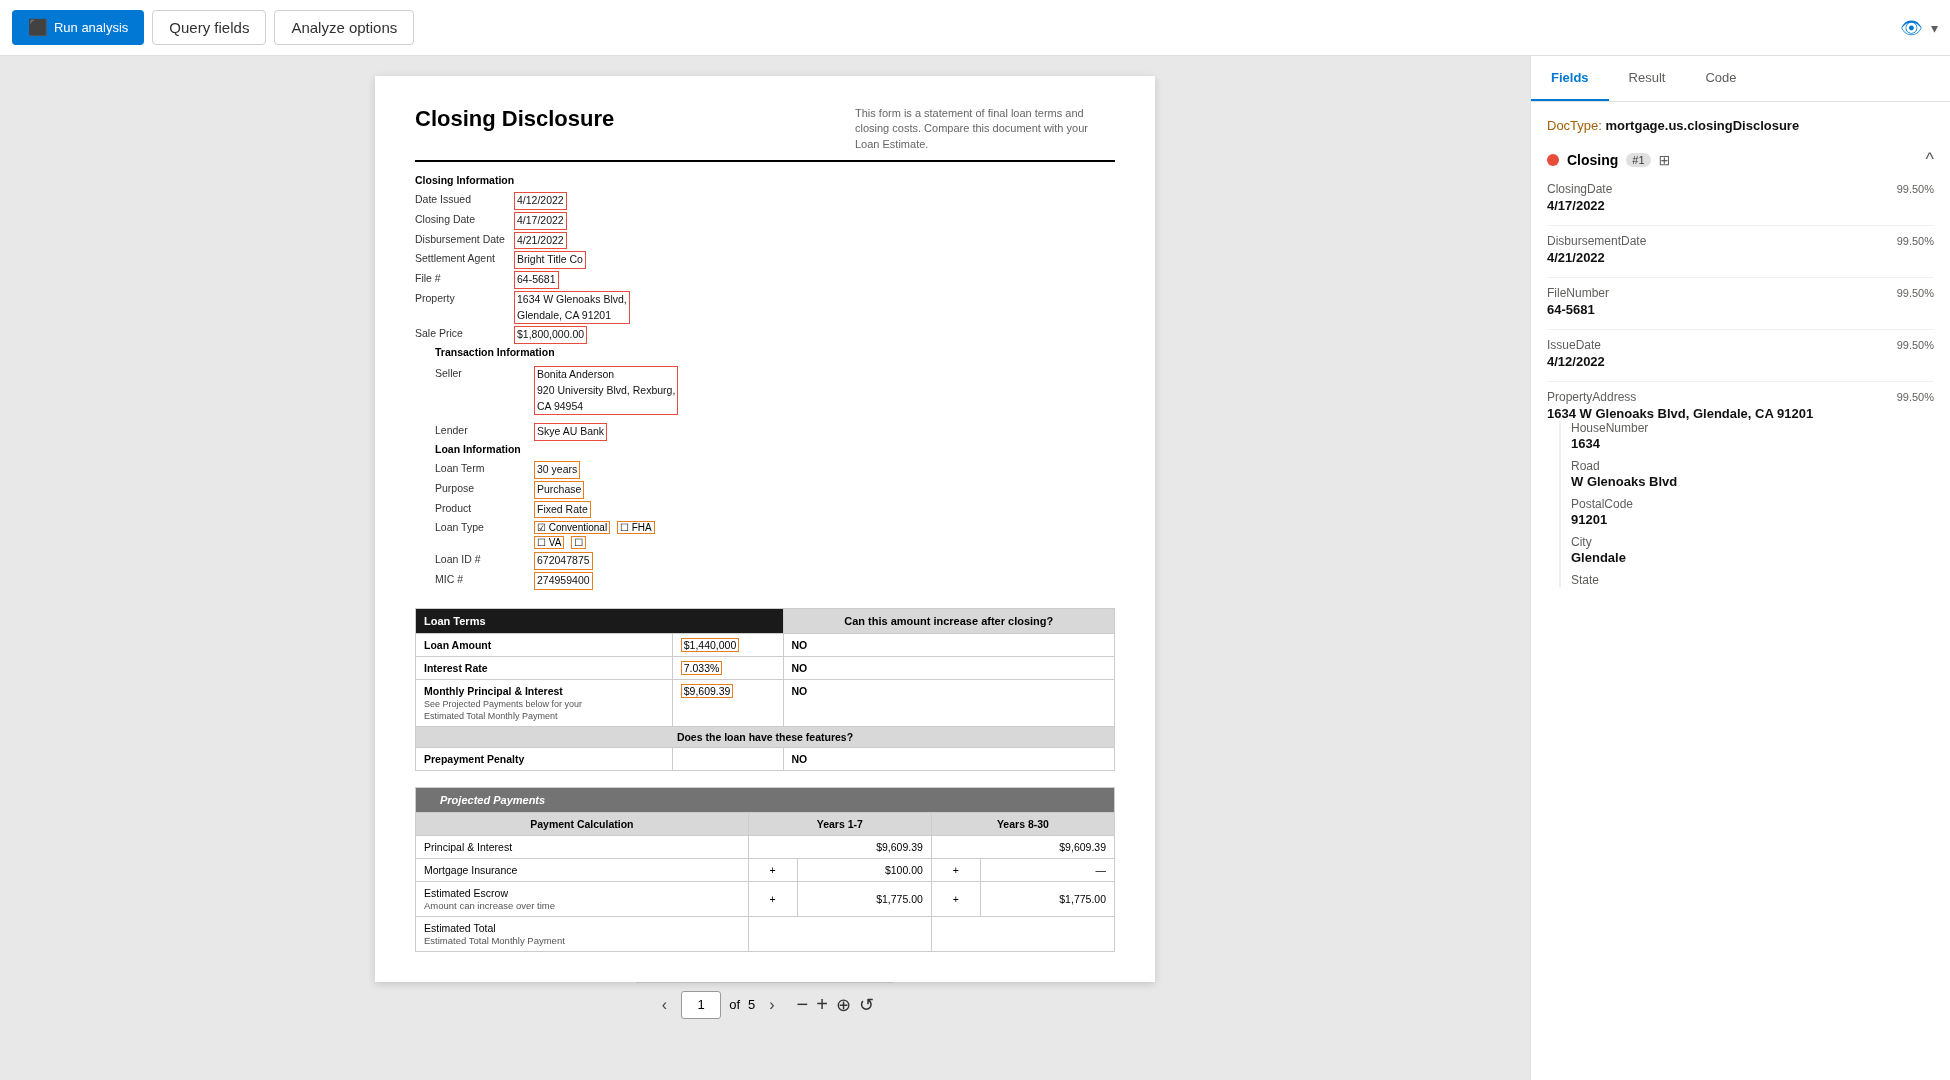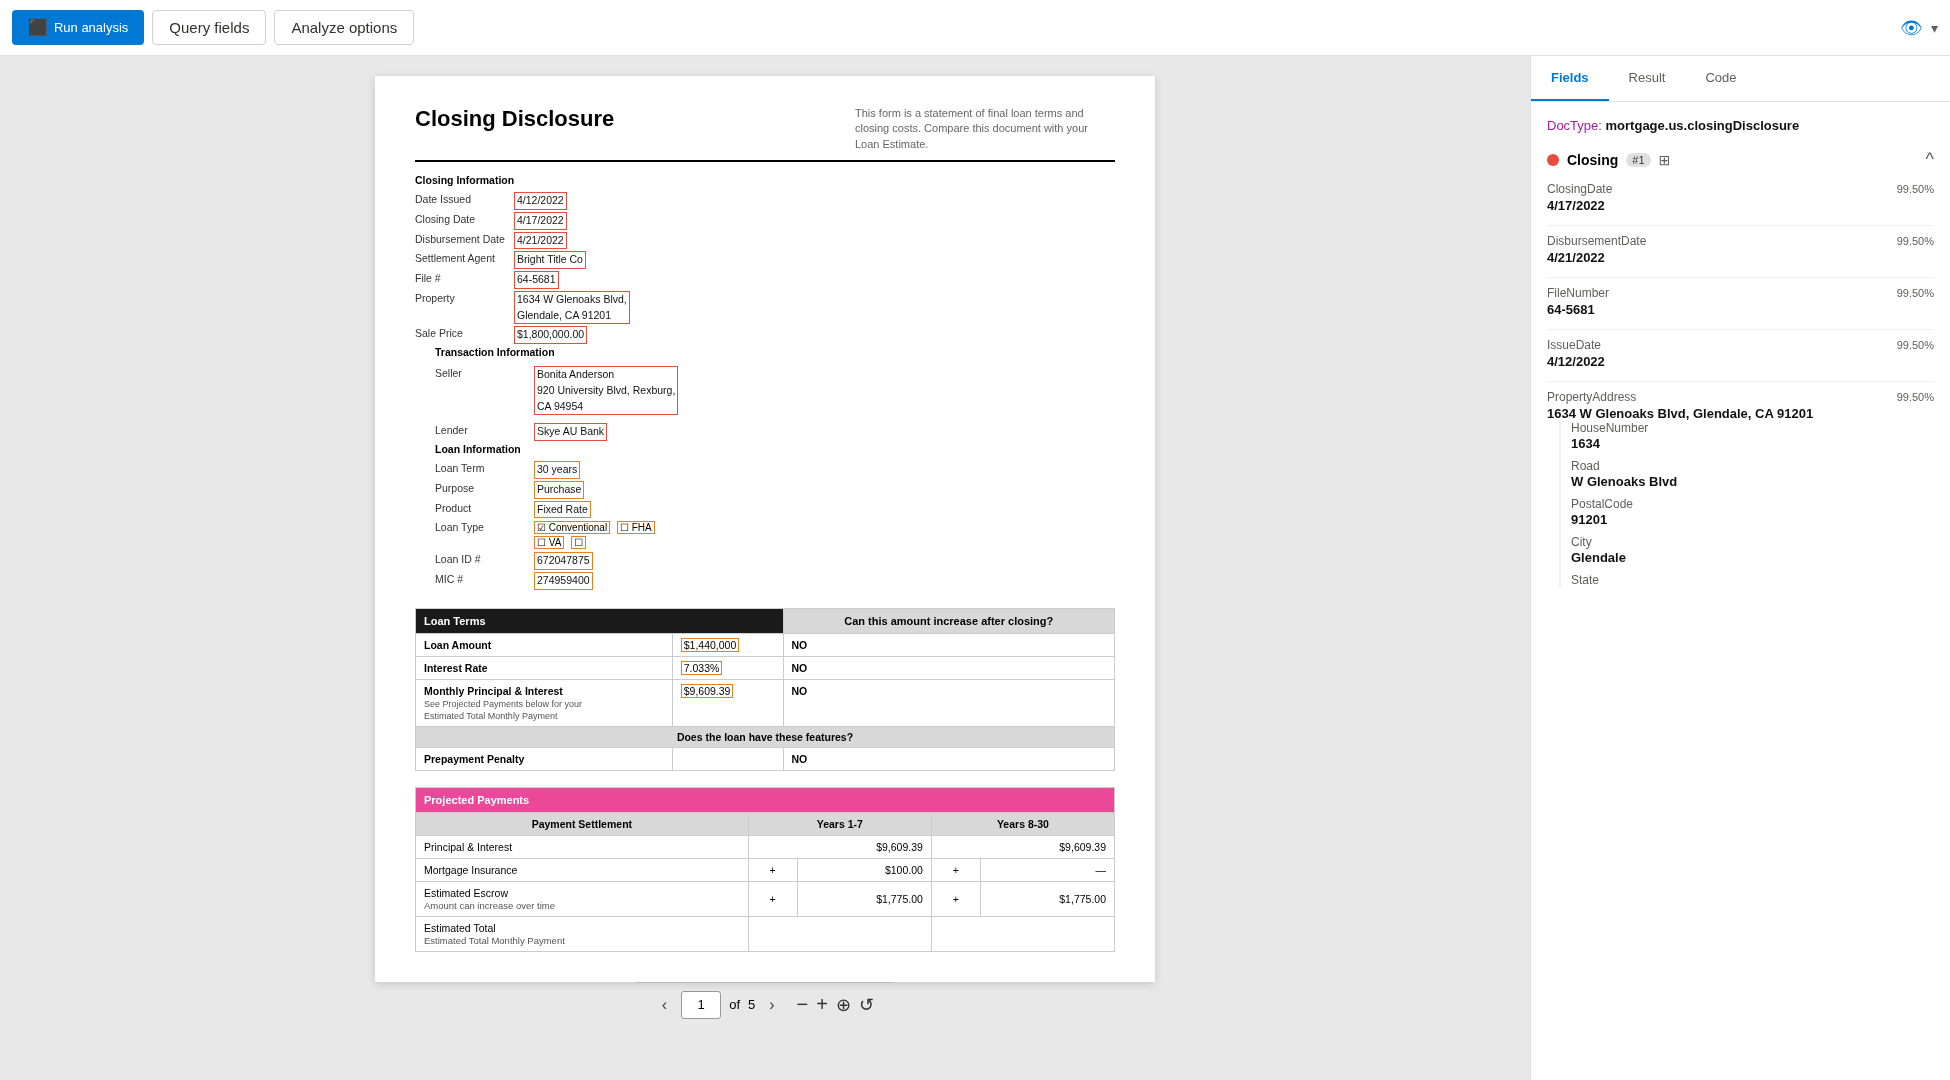--- a/index.html
+++ b/index.html
@@ -53,21 +53,21 @@
     
     .loan-terms-table { width: 100%; border-collapse: collapse; margin-bottom: 16px; font-size: 10.5px; border-radius: 13px; }
     .loan-terms-table .header-row td { background: #1a1a1a; color: #fff; font-weight: 700; padding: 6px 8px; font-size: 11px; }
     .loan-terms-table td { border: 1px solid #ccc; padding: 5px 8px; vertical-align: top; }
     .loan-terms-table .data-row td:first-child { font-weight: 600; }
     .loan-terms-table .no-cell { font-weight: 600; }
     .features-subheader td { background: #d8d8d8 !important; }
 
     
     .projected-table { width: 100%; border-collapse: collapse; font-size: 10.5px; }
-    .projected-table .proj-header td { background: #ec4899; color: #fff; font-weight: 700; padding: 6px 8px; font-size: 11px; }
+    .projected-table .proj-header td { background: #737373; color: #fff; font-weight: 700; padding: 6px 24px; font-size: 11px; font-style: italic; }
     .projected-table .col-header td { background: #d8d8d8; font-weight: 600; padding: 5px 8px; text-align: center; border: 1px solid #ccc; }
     .projected-table td { border: 1px solid #ccc; padding: 5px 8px; vertical-align: middle; }
     .projected-table .right { text-align: right; }
     .projected-table .center { text-align: center; }
     .projected-table .small-label { font-size: 9.5px; color: #555; }
     .page-input { width: 40px; height: 28px; border: 1px solid #999; text-align: center; font-size: 13px; border-radius: 3px; }
     .zoom-btn { background: none; border: none; font-size: 18px; cursor: pointer; color: #333; }
 
     
     .right-panel {
@@ -77,21 +77,21 @@
     .panel-tabs { display: flex; border-bottom: 1px solid #e0e0e0; }
     .panel-tab {
       padding: 14px 20px; font-size: 13px; cursor: pointer; border-bottom: 2px solid transparent;
       color: #605e5c;
     }
     .panel-tab.active { border-bottom-color: #0078d4; color: #0078d4; font-weight: 600; }
 
     .panel-body { flex: 1; overflow-y: auto; padding: 16px; }
 
     .doctype-row { font-size: 13px; margin-bottom: 16px; }
-    .doctype-label { color: #a21caf; }
+    .doctype-label { color: #a16207; }
     .doctype-value { font-weight: 600; color: #111; }
 
     .section-header {
       display: flex; align-items: center; gap: 8px; margin-bottom: 12px;
     }
     .red-dot { width: 12px; height: 12px; background: #e74c3c; border-radius: 50%; flex-shrink: 0; }
     .section-title { font-size: 14px; font-weight: 600; }
     .badge { background: #e0e0e0; color: #333; font-size: 11px; padding: 1px 6px; border-radius: 10px; }
     .grid-icon { color: #605e5c; font-size: 14px; cursor: pointer; }
     .collapse-btn { margin-left: auto; background: none; border: none; font-size: 18px; cursor: pointer; color: #605e5c; }
@@ -261,21 +261,21 @@
           </tr>
         </tbody>
       </table>
 
       <table class="projected-table">
         <tbody>
           <tr class="proj-header">
             <td colspan="5"><strong>Projected Payments</strong></td>
           </tr>
           <tr class="col-header">
-            <td style="font-weight:600; background:#d8d8d8;">Payment Settlement</td>
+            <td style="font-weight:600; background:#d8d8d8;">Payment Calculation</td>
             <td colspan="2" class="center" style="background:#d8d8d8;">Years 1-7</td>
             <td colspan="2" class="center" style="background:#d8d8d8;">Years 8-30</td>
           </tr>
           <tr>
             <td>Principal &amp; Interest</td>
             <td class="right" colspan="2">$9,609.39</td>
             <td class="right" colspan="2">$9,609.39</td>
           </tr>
           <tr>
             <td>Mortgage Insurance</td>

